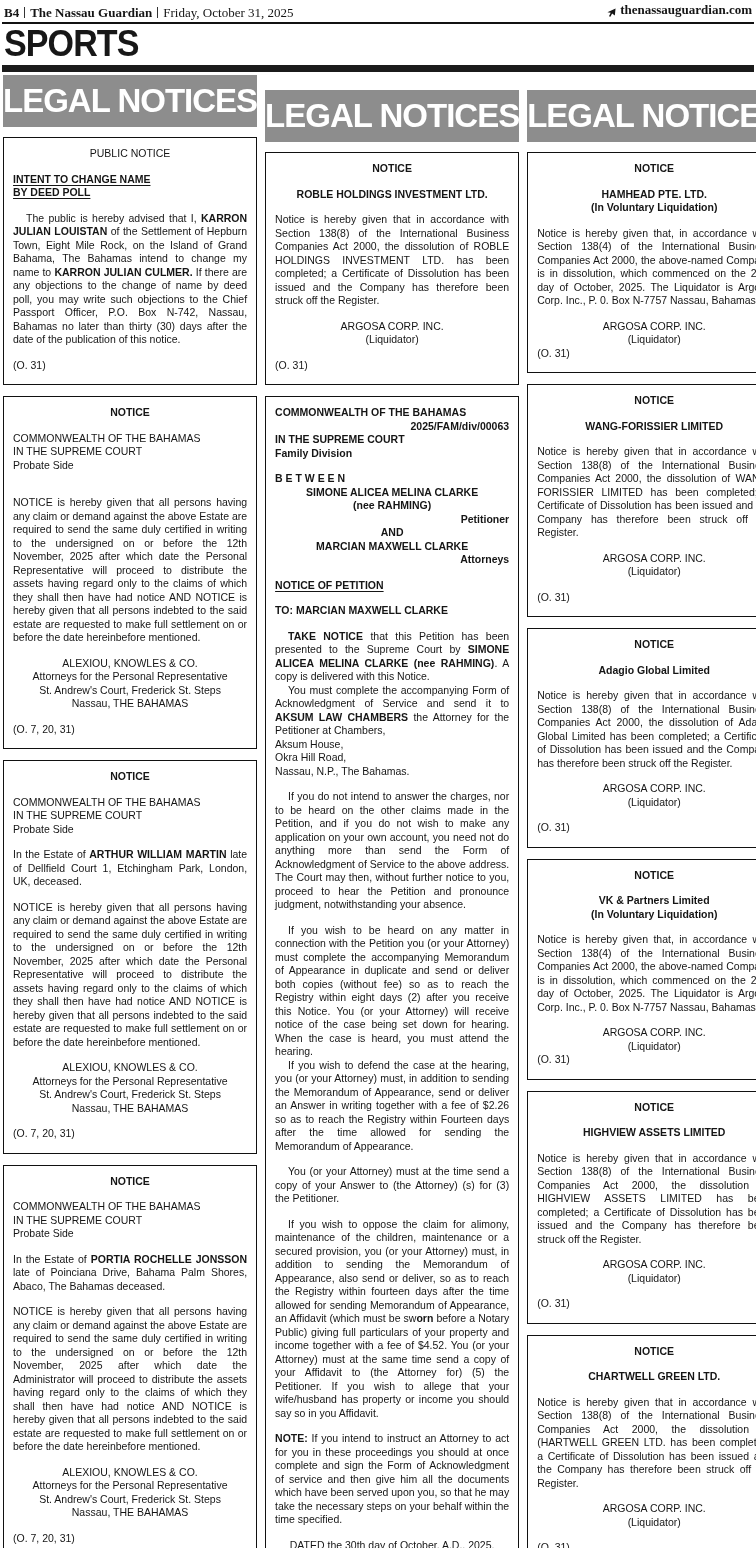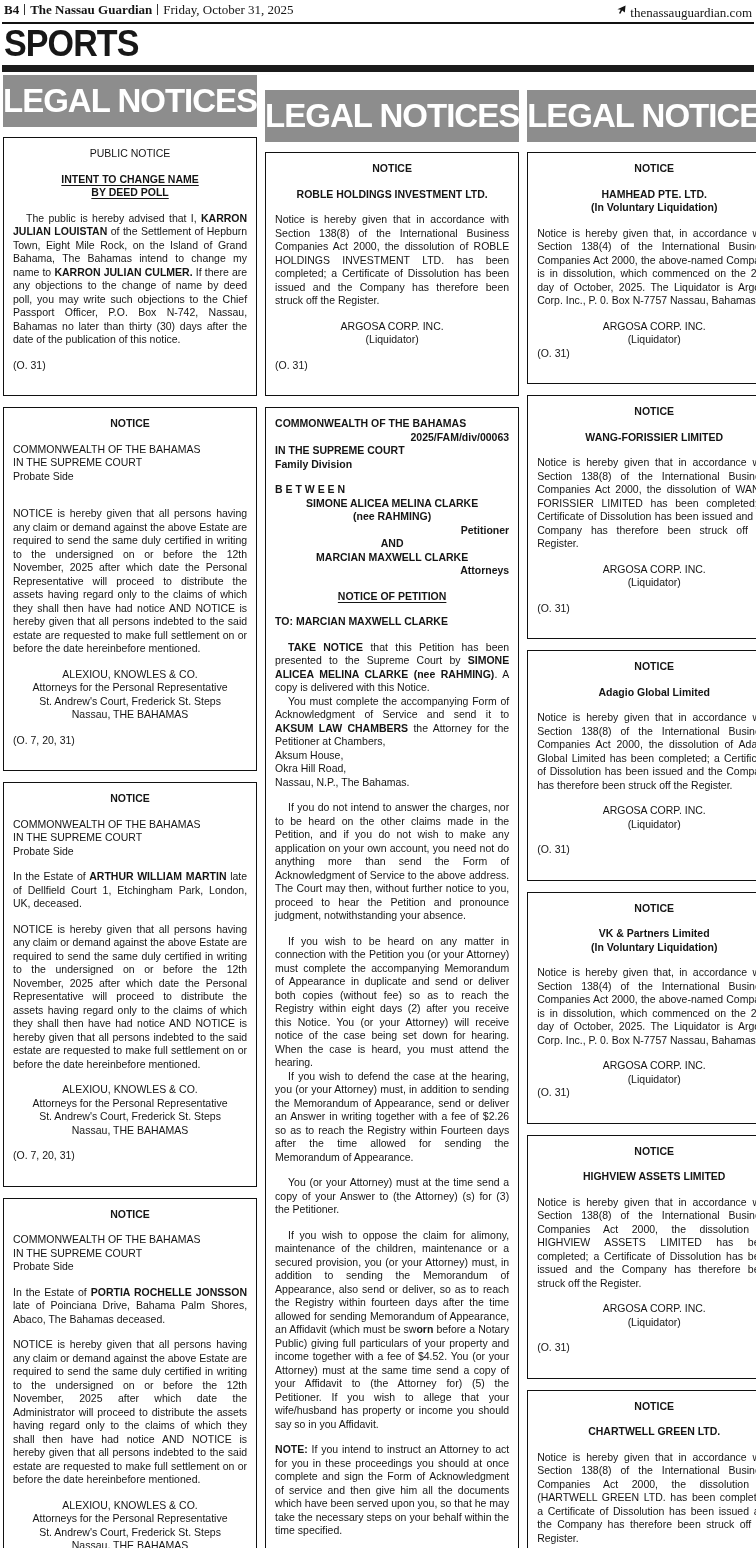--- a/index.html
+++ b/index.html
@@ -15,21 +15,21 @@
 
   
   .masthead{
     display:flex; justify-content:space-between; align-items:baseline;
     font-family:"Liberation Serif", serif; font-size:13px; line-height:15px;
     border-bottom:2px solid #111; padding:0 2px 2px 2px;
   }
   .masthead-left .pg{font-weight:bold;}
   .masthead-left .paper{font-weight:bold;}
   .masthead .sep{display:inline-block; width:1px; height:11px; background:#333; margin:0 5px; vertical-align:-1px;}
-  .masthead-right{font-weight:normal; display:flex; align-items:flex-start; gap:4px;}
+  .masthead-right{font-weight:bold; display:flex; align-items:flex-end; gap:4px;}
   .cursor{display:inline-flex;}
   .section-title{
     font-family:"Liberation Sans", sans-serif; font-weight:900; font-size:37px; line-height:38px;
     letter-spacing:-1px; transform:scaleX(.92); transform-origin:left; margin:1px 0 0 2px; color:#171717;
   }
   .thick-rule{height:7px; background:#1b1b1b; margin-top:2px;}
 
   
   .columns{
     display:grid; grid-template-columns:1fr 1fr 1fr; column-gap:8px;
@@ -40,27 +40,27 @@
     background:var(--banner-bg); color:var(--banner-text);
     font-weight:900; font-size:33px; line-height:40px; height:52px;
     display:flex; align-items:center; justify-content:center;
     letter-spacing:-1px; margin-bottom:10px; transform-origin:center;
     white-space:nowrap; overflow:hidden;
   }
   .col-offset .banner{margin-top:15px;}
 
   .notice{
     border:1.5px solid #111; background:#fff;
-    padding:9px 9px 23px 9px; margin-bottom:11px;
+    padding:9px 9px 12px 9px; margin-bottom:11px;
     font-size:10.5px; line-height:13.5px;
   }
   .blk{min-height:13.5px;}
   .blk.center{text-align:center;}
   .blk.center-bold{text-align:center; font-weight:bold;}
-  .blk.center-bold-underline{text-align:center; font-weight:bold; text-decoration:underline; text-underline-offset:2px;}
+  .blk.center-bold-underline{text-align:left; font-weight:bold; text-decoration:underline; text-underline-offset:2px;}
   .blk.left{text-align:left;}
   .blk.left-bold{text-align:left; font-weight:bold;}
   .blk.right-bold{text-align:right; font-weight:bold;}
   .blk.justify{text-align:justify;}
   .blk.justify-indent{text-align:justify; text-indent:13px;}
   .blk.spacer{height:12px; min-height:12px;}
 </style>
 </head>
 <body>
 

